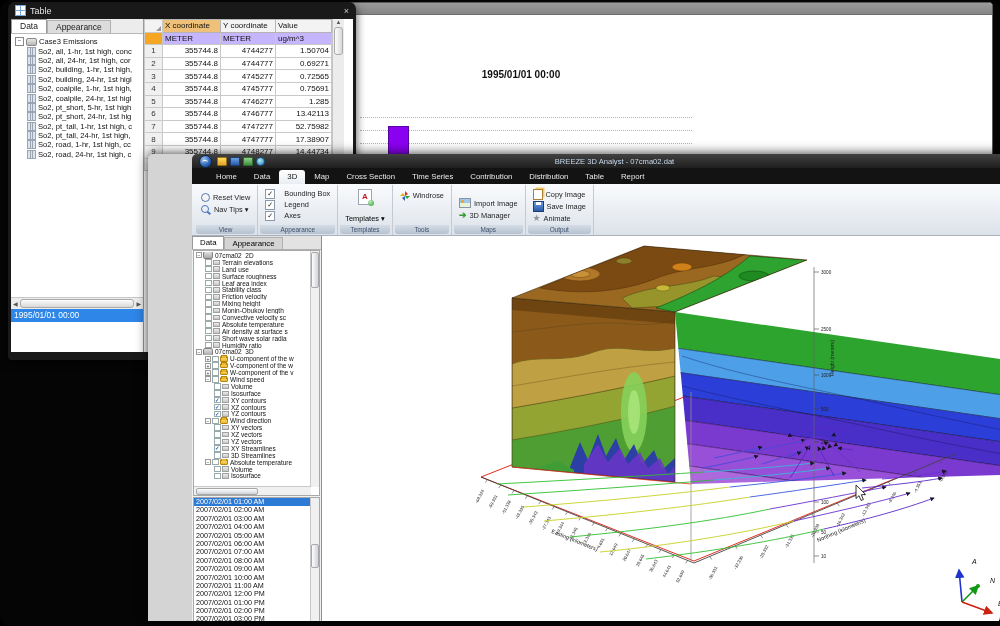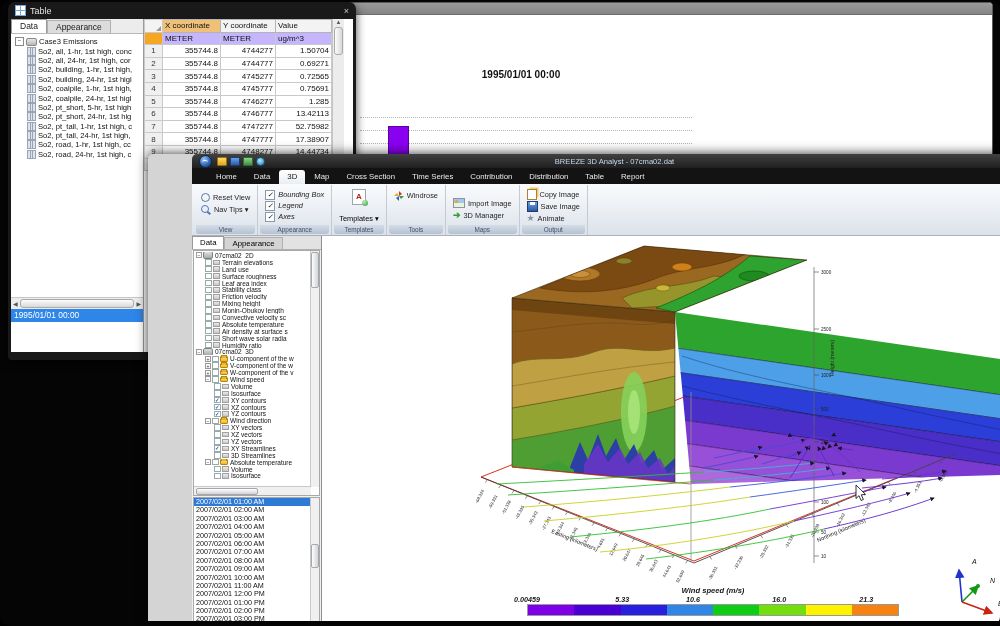--- a/index.html
+++ b/index.html
@@ -70,21 +70,21 @@
   .bz-title{position:absolute;left:0;right:0;text-align:center;font-size:7.6px;color:#c3d6ea;}
   .bz-ctrls{margin-left:auto;display:flex;gap:8px;color:#bdbdbd;font-size:8px;z-index:1;}
   .bz-tabstrip{height:16px;background:#131313;display:flex;align-items:flex-end;padding-left:16px;gap:1px;}
   .bz-tab{color:#e8e8e8;font-size:7.8px;padding:2px 8px 3px;cursor:default;}
   .bz-tab.active{background:linear-gradient(#ffffff,#e9edf2);color:#111;border-radius:3px 3px 0 0;}
   .bz-ribbon{height:50px;background:linear-gradient(#fafbfd,#dce2ea);border-bottom:1px solid #a9b1bc;display:flex;padding:1px 0 0 2px;}
   .rgroup{position:relative;padding:2px 7px 11px;border-right:1px solid #c3cad3;display:flex;flex-direction:column;justify-content:flex-start;}
   .rgroup-label{position:absolute;left:2px;right:2px;bottom:1px;height:9px;line-height:9px;font-size:6.4px;color:#3f516b;text-align:center;
      background:linear-gradient(#d4dce6,#b6c2d1);border-radius:0 0 3px 3px;}
   .rbtn{display:flex;align-items:center;gap:3px;font-size:7.4px;color:#1d1d1d;height:12px;white-space:nowrap;}
-  .rcheckrow{display:flex;align-items:center;gap:3px;font-size:7.4px;color:#1d1d1d;height:11px;font-style:italic;}
+  .rcheckrow{display:flex;gap:9px;font-size:7.4px;color:#1d1d1d;height:11px;}
   .rcheck{width:8px;height:8px;border:1px solid #8a99ac;background:#fff;font-size:7px;line-height:7px;text-align:center;color:#222;flex:none;}
   .ico-reset{width:9px;height:9px;border:1.4px solid #5878a8;border-radius:50%;box-sizing:border-box;position:relative;}
   .ico-mag{width:6px;height:6px;border:1.4px solid #4a78c0;border-radius:50%;position:relative;margin-right:2px;}
   .ico-mag::after{content:"";position:absolute;width:4px;height:1.5px;background:#4a78c0;right:-3px;bottom:-1px;transform:rotate(40deg);}
   .ico-page{width:12px;height:14px;background:#fff;border:1px solid #9aa4b2;font-size:8px;font-weight:bold;color:#c02020;text-align:center;line-height:13px;position:relative;}
   .ico-page::after{content:"";position:absolute;right:-3px;bottom:-2px;width:6px;height:6px;border-radius:50%;background:radial-gradient(circle at 35% 30%,#bfe8bf,#2f9f2f);}
   .ico-img{width:10px;height:8px;border:1px solid #8a94a4;background:linear-gradient(#ayd,#fff);background:linear-gradient(#9ec8ee 55%,#e8f4d8 55%);position:relative;}
   .ico-img::after{content:"";position:absolute;left:1px;top:1px;width:3px;height:3px;border-radius:50%;background:#f0a020;}
   .ico-arrow3d{color:#2f9f2f;font-size:9px;font-weight:bold;line-height:9px;}
   .ico-copy{width:8px;height:9px;background:#fff;border:1px solid #b08030;box-shadow:2px -2px 0 -0.5px #f3c96a;}
@@ -819,36 +819,16 @@
             <path d="M640,366 L670,377" stroke="#cc2211" marker-end="url(#arrR)"></path>
             <circle cx="656" cy="350" r="2" fill="#119911" stroke="none"></circle>
             <text x="650" y="328" font-size="7" font-style="italic" fill="#111" stroke="none">A</text>
             <text x="668" y="347" font-size="7" font-style="italic" fill="#111" stroke="none">N</text>
             <text x="676" y="370" font-size="7" font-style="italic" fill="#111" stroke="none">E</text>
           </g>
 
           <path d="M534,249 l0,13.5 l3,-2.8 l2.1,4.8 l2.3,-1 l-2.1,-4.7 l4.2,-0.4 Z" fill="#fff" stroke="#000" stroke-width="0.8"></path>
         </svg>
 
-        <div class="legend">
-          <div class="legend-title">Wind speed (m/s)</div>
-          <div class="legend-labels" id="legend-labels">
-              <span style="left: 0%;">0.00459</span>
-              <span style="left: 25.6%;">5.33</span>
-              <span style="left: 44.6%;">10.6</span>
-              <span style="left: 67.8%;">16.0</span>
-              <span style="left: 91.2%;">21.3</span>
-            </div>
-          <div class="legend-bar" id="legend-bar">
-              <div style="background: rgb(125, 0, 232);"></div>
-              <div style="background: rgb(74, 0, 212);"></div>
-              <div style="background: rgb(40, 32, 222);"></div>
-              <div style="background: rgb(47, 134, 228);"></div>
-              <div style="background: rgb(15, 204, 20);"></div>
-              <div style="background: rgb(116, 221, 14);"></div>
-              <div style="background: rgb(255, 242, 0);"></div>
-              <div style="background: rgb(245, 130, 17);"></div>
-            </div>
-        </div>
       </div>
     </div>
   </div>
 </div>
 
 </body></html>

